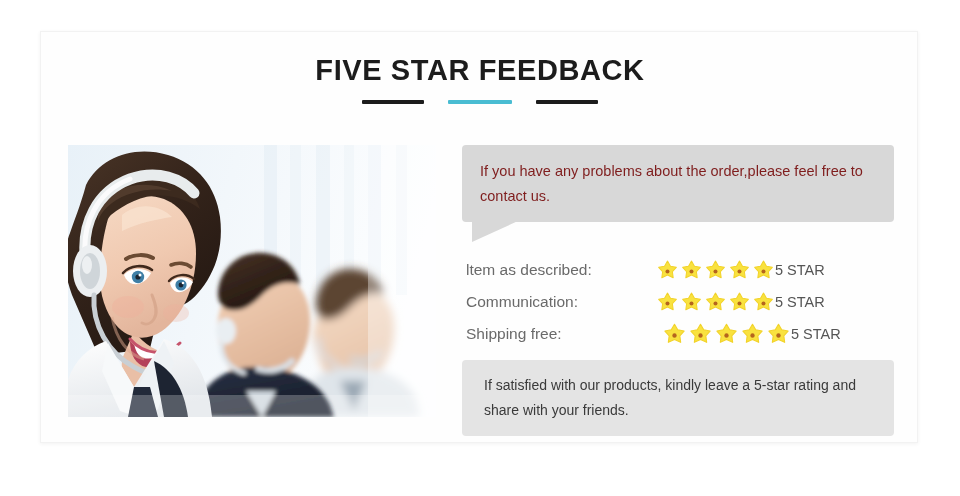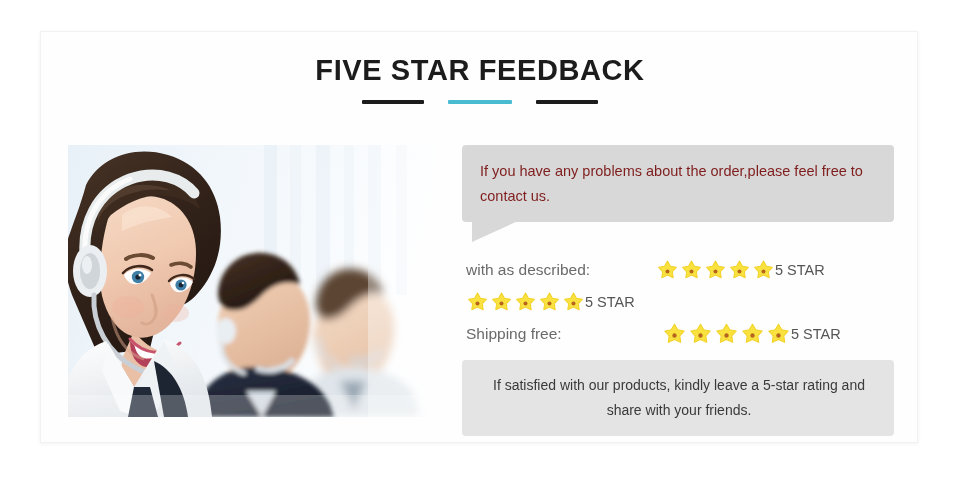--- a/index.html
+++ b/index.html
@@ -156,21 +156,20 @@
     width: 432px;
     background: #e4e4e4;
     border-radius: 4px;
     padding: 13px 20px 13px 22px;
     box-sizing: border-box;
   }
   .note-text {
     font-size: 14px;
     line-height: 25px;
     color: #3a3a3a;
-    text-align: center;
   }
 </style>
 </head>
 <body>
 
 <div class="page">
 
   <div class="card">
 
     <div class="title">FIVE STAR FEEDBACK</div>
@@ -325,21 +324,21 @@
     <div class="right">
       <div class="bubble">
         <div class="bubble-text">If you have any problems about the order,please feel free to contact us.</div>
         <span class="bubble-tail"></span>
       </div>
     </div>
 
     <div class="ratings">
 
       <div class="rating-row r1">
-        <span class="rating-label">with as described:</span>
+        <span class="rating-label">ltem as described:</span>
         <span class="stars">
           <svg width="23" height="23" viewBox="0 0 24 24">
               <path d="M12 2.2l3.1 5.3 6.1 1.2-4.1 4.6.8 6.2-5.9-2.8-5.9 2.8.8-6.2L2.8 8.7l6.1-1.2z" fill="#f9e23f" stroke="#f2d32a" stroke-width="1.1" stroke-linejoin="round"></path>
               <circle cx="12" cy="13" r="2.1" fill="#b5651d"></circle>
             </svg>
           <svg width="23" height="23" viewBox="0 0 24 24">
               <path d="M12 2.2l3.1 5.3 6.1 1.2-4.1 4.6.8 6.2-5.9-2.8-5.9 2.8.8-6.2L2.8 8.7l6.1-1.2z" fill="#f9e23f" stroke="#f2d32a" stroke-width="1.1" stroke-linejoin="round"></path>
               <circle cx="12" cy="13" r="2.1" fill="#b5651d"></circle>
             </svg>
           <svg width="23" height="23" viewBox="0 0 24 24">
@@ -352,20 +351,21 @@
             </svg>
           <svg width="23" height="23" viewBox="0 0 24 24">
               <path d="M12 2.2l3.1 5.3 6.1 1.2-4.1 4.6.8 6.2-5.9-2.8-5.9 2.8.8-6.2L2.8 8.7l6.1-1.2z" fill="#f9e23f" stroke="#f2d32a" stroke-width="1.1" stroke-linejoin="round"></path>
               <circle cx="12" cy="13" r="2.1" fill="#b5651d"></circle>
             </svg>
         </span>
         <span class="rating-value">5 STAR</span>
       </div>
 
       <div class="rating-row r2">
+        <span class="rating-label">Communication:</span>
         <span class="stars">
           <svg width="23" height="23" viewBox="0 0 24 24">
               <path d="M12 2.2l3.1 5.3 6.1 1.2-4.1 4.6.8 6.2-5.9-2.8-5.9 2.8.8-6.2L2.8 8.7l6.1-1.2z" fill="#f9e23f" stroke="#f2d32a" stroke-width="1.1" stroke-linejoin="round"></path>
               <circle cx="12" cy="13" r="2.1" fill="#b5651d"></circle>
             </svg>
           <svg width="23" height="23" viewBox="0 0 24 24">
               <path d="M12 2.2l3.1 5.3 6.1 1.2-4.1 4.6.8 6.2-5.9-2.8-5.9 2.8.8-6.2L2.8 8.7l6.1-1.2z" fill="#f9e23f" stroke="#f2d32a" stroke-width="1.1" stroke-linejoin="round"></path>
               <circle cx="12" cy="13" r="2.1" fill="#b5651d"></circle>
             </svg>
           <svg width="23" height="23" viewBox="0 0 24 24">

